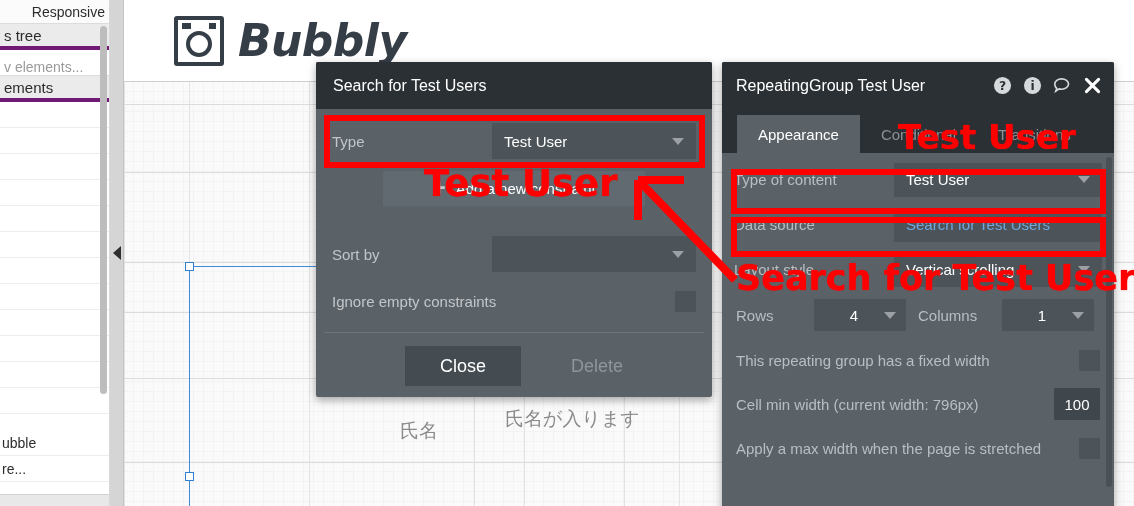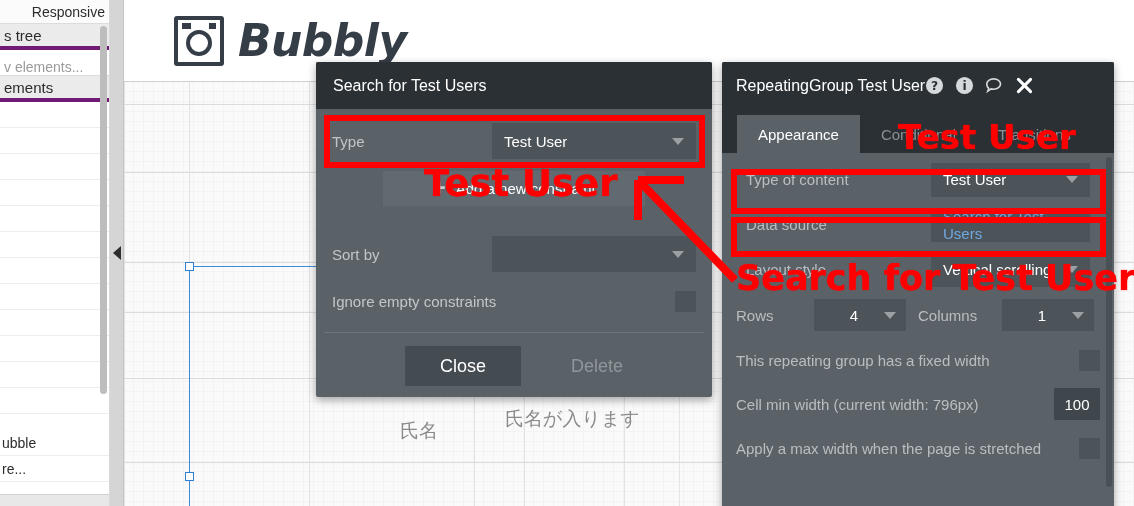--- a/index.html
+++ b/index.html
@@ -64,21 +64,21 @@
   
   #canvas {
     position: absolute; left: 124px; top: 0; right: 0; height: 506px;
     background: #ffffff; overflow: hidden;
   }
   #canvas-header {
     position: absolute; left: 0; top: 0; width: 1010px; height: 82px;
     background: #ffffff; border-bottom: 1px solid #cfcfcf;
     display: flex; align-items: center; padding-left: 50px;
   }
-  #logo-wrap { display: flex; align-items: center; gap: 14px; }
+  #logo-wrap { display: flex; align-items: flex-end; gap: 14px; }
   #logo-mark {
     width: 50px; height: 50px; border: 4px solid #353d47; border-radius: 3px;
     position: relative; background: #ffffff;
   }
   #logo-mark .drum {
     position: absolute; left: 50%; top: 56%; transform: translate(-50%,-50%);
     width: 26px; height: 26px; border: 4px solid #353d47; border-radius: 50%;
   }
   #logo-mark .knob-a {
     position: absolute; left: 4px; top: 3px; width: 9px; height: 6px;
@@ -175,35 +175,35 @@
 
   
   #right-panel {
     position: absolute; left: 722px; top: 62px; width: 392px; height: 450px;
     background: #5a6268; border-radius: 2px;
     box-shadow: 0 3px 9px rgba(0,0,0,0.35); overflow: hidden;
   }
   #rp-title {
     height: 47px; background: #2b3034; color: #ffffff;
     display: flex; align-items: center; padding: 0 12px 0 14px;
-    font-size: 16px; justify-content: flex-start;
+    font-size: 16px; justify-content: space-between;
   }
   #rp-icons { display: flex; align-items: center; gap: 11px; }
   .rp-ico { width: 19px; height: 19px; display:block; }
   #rp-tabs {
     height: 44px; background: #2b3034; display: flex; align-items: flex-end;
     padding-left: 15px;
   }
   .rp-tab {
     height: 38px; padding: 0 21px; display:flex; align-items:center;
     font-size: 15px; color: #8b9197;
   }
   .rp-tab.active { background: #5a6268; color: #ffffff; }
   .rp-field {
-    display: flex; align-items: center; height: 45px; padding: 0 24px; gap: 25px;
+    display: flex; align-items: center; height: 45px; padding: 0 12px;
   }
   .rp-label { color: #b9bec2; font-size: 15px; flex: 0 0 160px; }
   .rp-control {
     flex: 1; height: 34px; background: #4d5459; color: #ffffff; font-size: 15px;
     display: flex; align-items: center; justify-content: space-between;
     padding: 0 12px;
   }
   .rp-control.plain { background: #4d5459; justify-content: flex-start; }
   .rp-link { color: #6fa8e0; font-size: 15px; }
   #rowscols-row { display:flex; align-items:center; height:46px; padding: 0 14px; gap: 0; }

